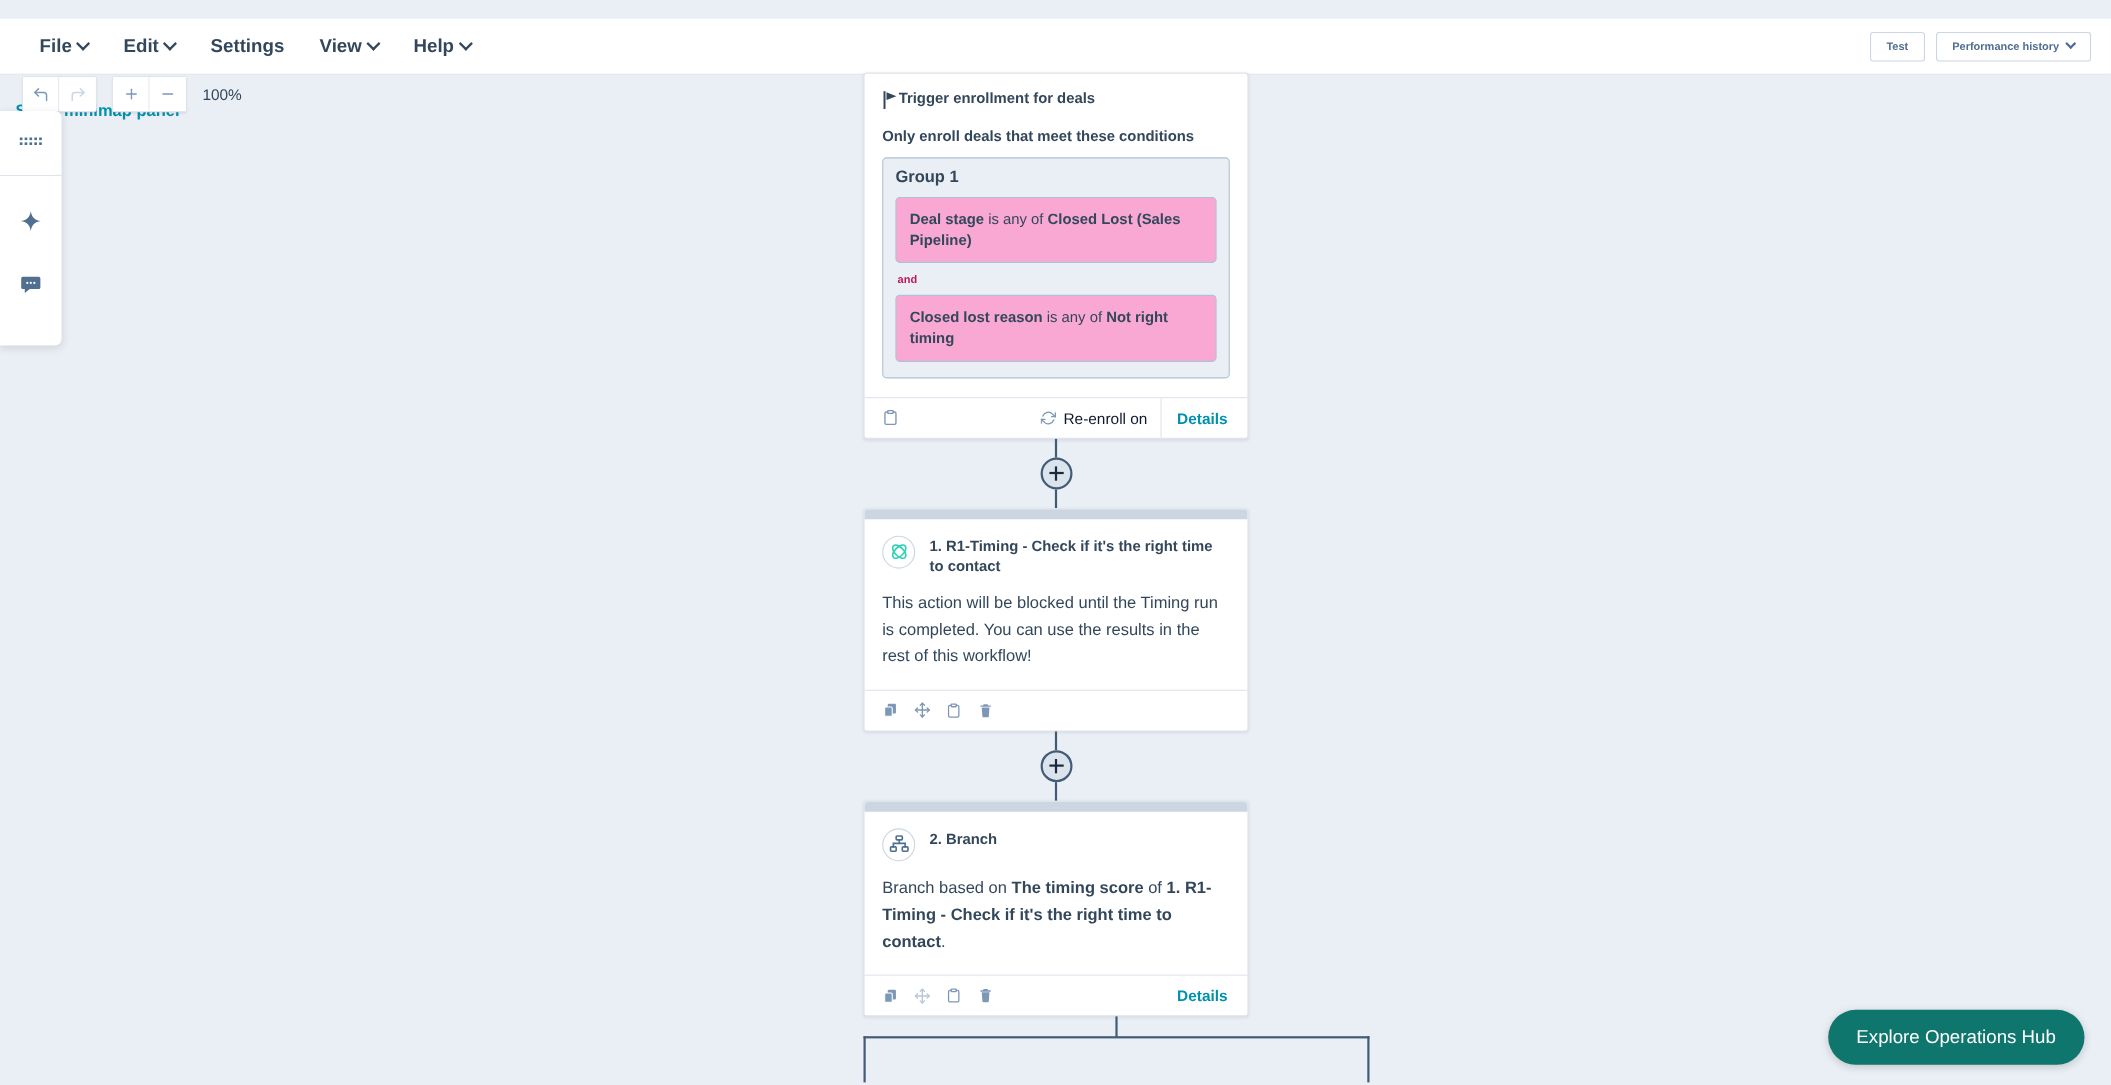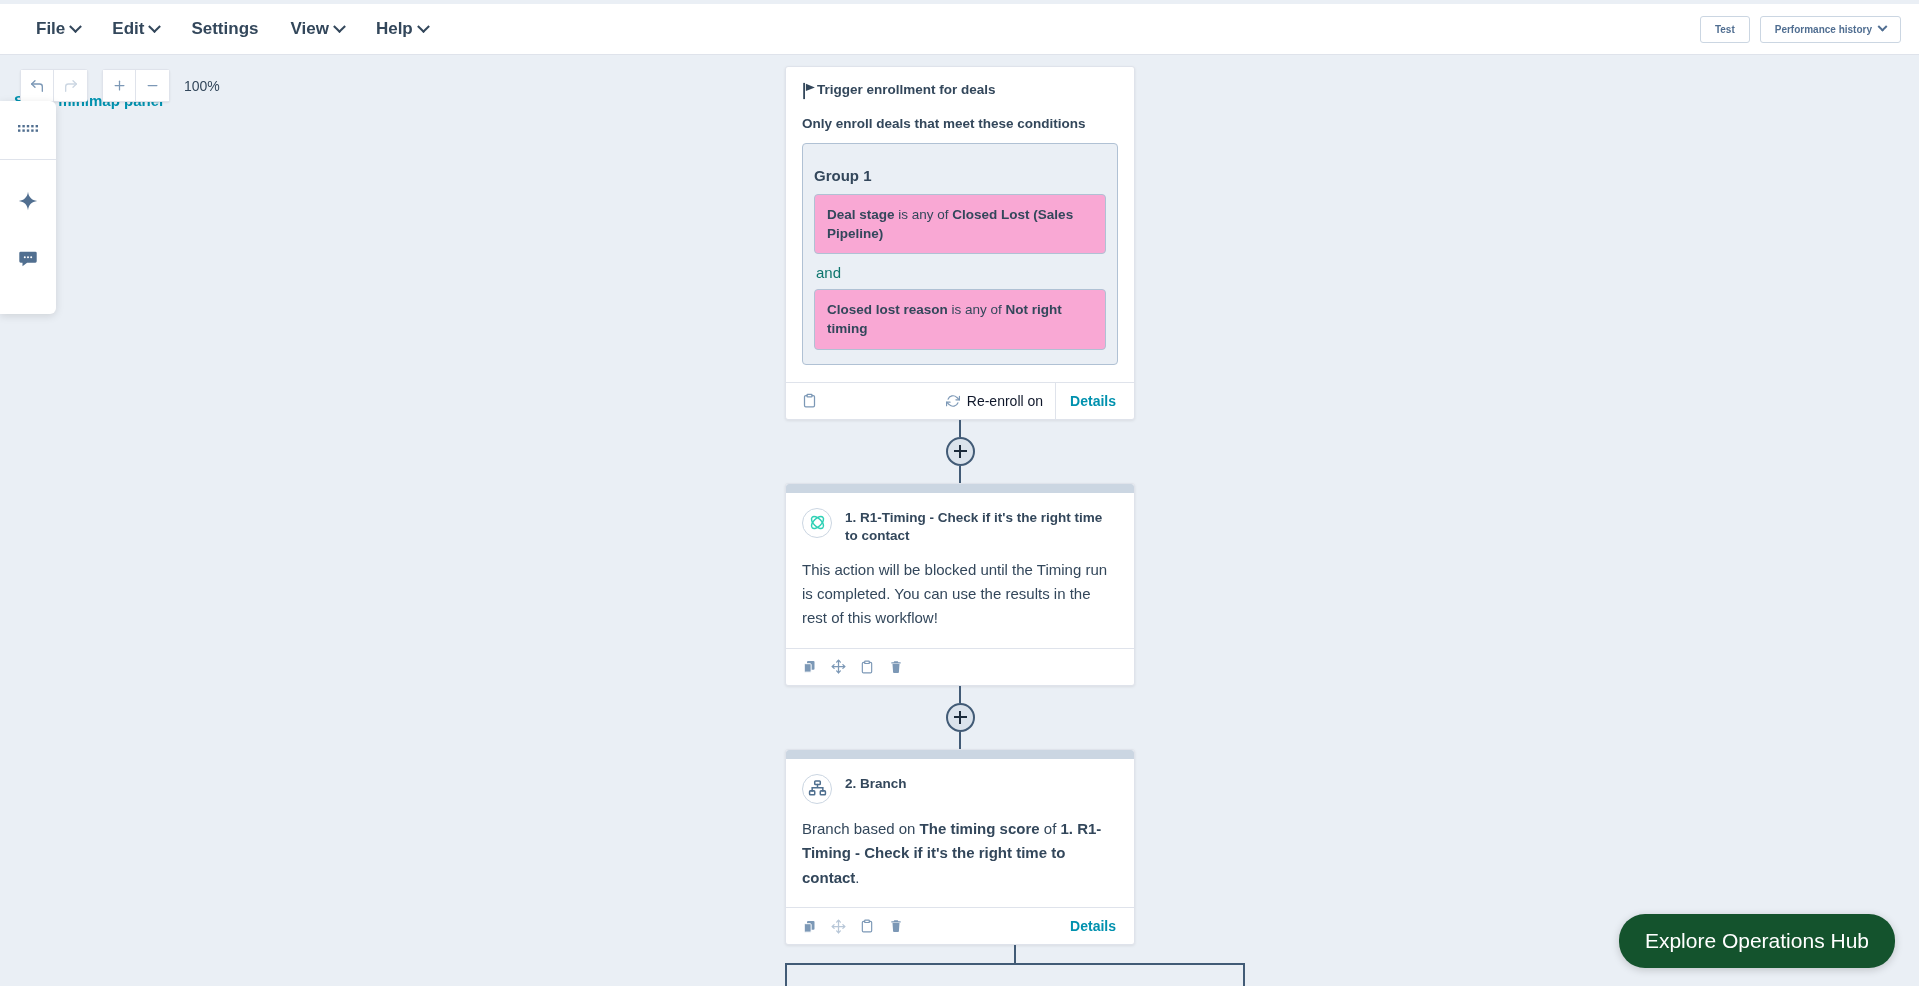--- a/index.html
+++ b/index.html
@@ -6,21 +6,21 @@
   html, body {
     width: 1919px; height: 986px;
     overflow: hidden;
     background: #eaeff5;
     font-family: "Liberation Sans", sans-serif;
     color: #33475b;
   }
 
   
   .topbar {
-    position: absolute; top: 4px; left: 0;
+    position: absolute; top: 17px; left: 0;
     width: 1919px; height: 51px;
     background: #ffffff;
     border-bottom: 1px solid #dfe3eb;
     display: flex; align-items: center;
   }
   .menu-list { display: flex; align-items: center; padding-left: 22px; gap: 4px; }
   .menu-item {
     display: flex; align-items: center; gap: 6px;
     padding: 7px 14px;
     font-size: 17px; font-weight: 700; color: #33475b;
@@ -107,29 +107,29 @@
   .card-body { padding: 15px 16px 17px 16px; }
 
   .trigger-head { display: flex; align-items: flex-start; }
   .trigger-title { font-size: 13.5px; font-weight: 700; color: #33475b; }
   .trigger-sub { font-size: 13.5px; font-weight: 700; color: #33475b; margin-top: 16px; }
 
   .group-box {
     margin-top: 12px;
     border: 1px solid #b0c1d4; border-radius: 4px;
     background: #eaeff5;
-    padding: 23px 11px 14px 11px;
+    padding: 8px 11px 14px 11px;
   }
   .group-title { font-size: 15px; font-weight: 700; color: #33475b; margin-bottom: 10px; }
   .cond-box {
     background: #f9a8d4; border: 1px solid #b0c1d4; border-radius: 4px;
     padding: 10px 12px; font-size: 13.5px; line-height: 1.42; color: #33475b;
   }
   .cond-box b { font-weight: 700; }
-  .cond-join { font-size: 15px; font-weight: 400; color: #0f766e; margin: 10px 0 8px 2px; }
+  .cond-join { font-size: 10px; font-weight: 700; color: #be185d; margin: 10px 0 8px 2px; }
 
   .card-footer {
     border-top: 1px solid #dfe3eb;
     height: 37px; display: flex; align-items: center;
     padding: 0 4px 0 12px;
   }
   .footer-icons { display: flex; align-items: center; gap: 7px; }
   .ficon {
     width: 22px; height: 22px; display: flex; align-items: center; justify-content: center;
     color: #7c98b6; cursor: pointer;
@@ -186,22 +186,22 @@
   }
   .fork .leg {
     position: absolute; top: 18px; width: 2px; height: 42px; background: #425b76;
   }
   .fork .leg.l { left: 0; }
   .fork .leg.r { right: 0; }
 
   
   .cta {
     position: absolute; right: 24px; bottom: 18px;
-    background: #14532d; color: #fff;
-    font-size: 21px; font-weight: 400;
+    background: #0f766e; color: #fff;
+    font-size: 17px; font-weight: 400;
     padding: 15px 26px; border-radius: 26px;
     border: none; cursor: pointer;
     box-shadow: 0 2px 8px rgba(0,0,0,.18);
     white-space: nowrap; z-index: 9;
   }
 </style>
 </head>
 <body>
 
 <div class="topbar">

